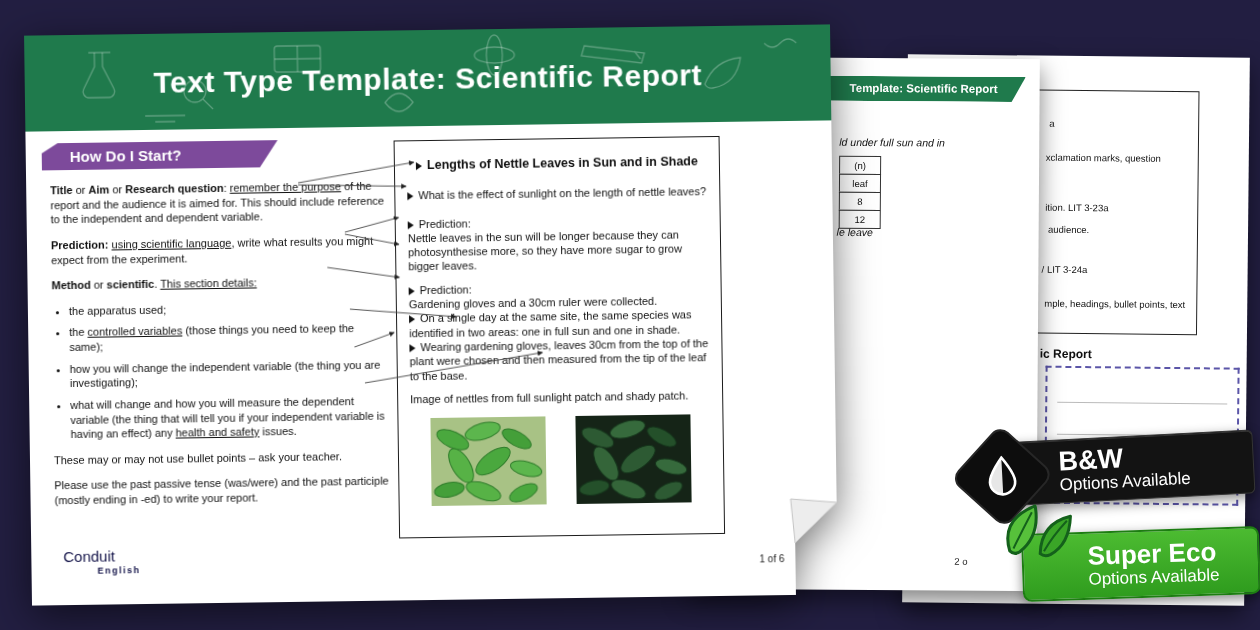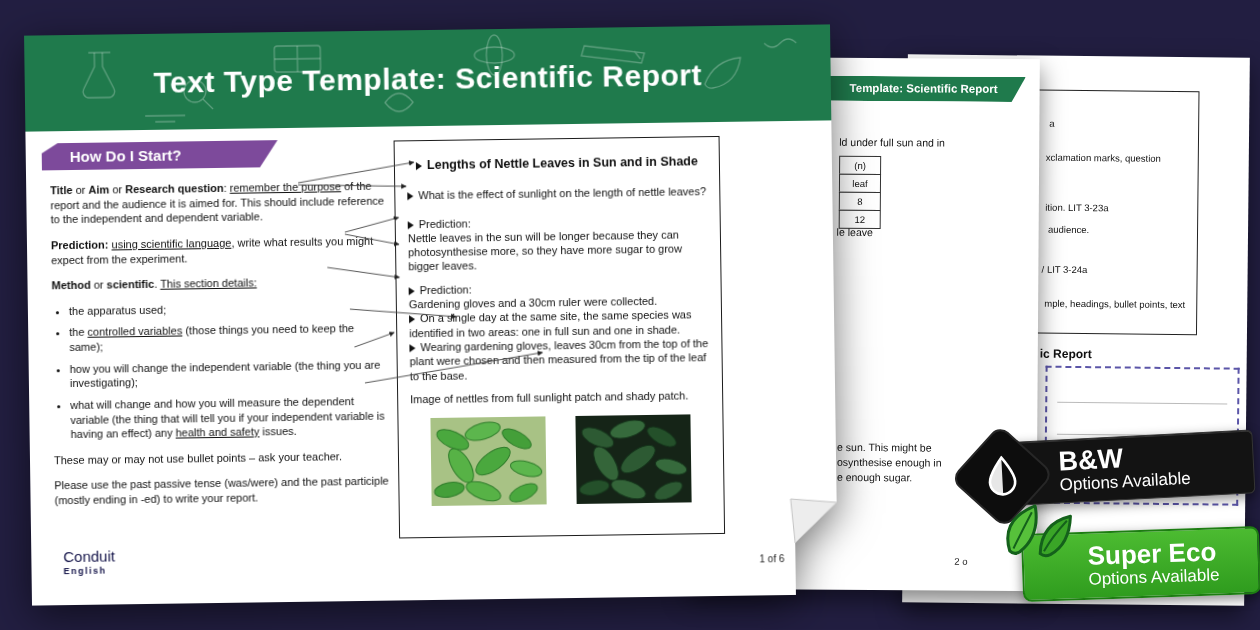--- a/index.html
+++ b/index.html
@@ -46,30 +46,30 @@
     margin-right:5px;vertical-align:middle;}
   .photos{display:flex;gap:30px;justify-content:center;margin-top:12px;}
   .photo{width:115px;height:88px;display:block;}
 
   .connectors{position:absolute;left:0;top:0;pointer-events:none;}
 
   .p1-fold{position:absolute;left:755px;top:470px;}
 
   .brand{position:absolute;left:32px;top:514px;color:#15154a;}
   .brand-name{font-size:15px;font-weight:normal;line-height:1.1;}
-  .brand-sub{font-size:9px;font-weight:bold;letter-spacing:1.5px;}
+  .brand-sub{font-size:9px;font-weight:bold;letter-spacing:1.5px;margin-left:34px;}
   .page-num1{position:absolute;left:728px;top:528px;font-size:10px;color:#222;}
 
   
   .page2{left:690px;top:58px;width:348px;height:532px;transform:rotate(.4deg);z-index:2;}
   .p2-ribbon{position:absolute;left:40px;top:18px;width:294px;height:25px;background:#1f7a4c;
     color:#fff;font-weight:bold;font-size:11.5px;line-height:25px;text-align:right;
     padding-right:28px;box-sizing:border-box;white-space:nowrap;overflow:hidden;
     clip-path:polygon(0 0,100% 0,calc(100% - 14px) 100%,0 100%);}
-  .frag{position:absolute;font-size:10.5px;color:#101010;white-space:nowrap;}
+  .frag{position:absolute;font-size:10.5px;color:#101010;white-space:nowrap;font-style:italic;}
   .p2-table{position:absolute;left:148px;top:99px;font-size:9.5px;color:#101010;}
   .p2-cell{width:40px;height:17px;border:1px solid #333;margin-top:-1px;
     display:flex;align-items:center;justify-content:center;background:#fff;}
   .p2-mid,.p2-low{position:absolute;left:148px;font-size:10.5px;color:#101010;line-height:15px;white-space:nowrap;}
   .page-num2{position:absolute;left:266px;top:497px;font-size:9.5px;color:#222;}
 
   
   .page3{left:905px;top:56px;width:342px;height:548px;transform:rotate(.6deg);z-index:1;}
   .p3-box{position:absolute;left:70px;top:34px;width:222px;height:244px;border:1.5px solid #222;box-sizing:border-box;}
   .p3-frag{position:absolute;font-size:9.5px;color:#101010;white-space:nowrap;}
@@ -125,25 +125,20 @@
       <span>Template: Scientific Report</span>
     </div>
     <div class="frag" style="left:148px;top:78px;">ld under full sun and in</div>
     <div class="p2-table">
       <div class="p2-cell">(n)</div>
       <div class="p2-cell">leaf</div>
       <div class="p2-cell">8</div>
       <div class="p2-cell">12</div>
     </div>
     <div class="frag" style="left:146px;top:168px;">le leave</div>
-    <div class="p2-mid" style="top:382px;">
-      <div>e sun. This might be</div>
-      <div>osynthesise enough in</div>
-      <div>e enough sugar.</div>
-    </div>
     <div class="page-num2">2 o</div>
   </div>
 
   <div class="p1wrap">
     <div class="page1">
 
       <div class="p1-header">
         <svg class="doodles" width="806" height="96" viewBox="0 0 806 96">
           <g stroke="rgba(255,255,255,0.28)" fill="none" stroke-width="1.3">
             <path d="M70 18 v14 l-11 22 a6 6 0 0 0 5 9 h20 a6 6 0 0 0 5-9 L78 32 V18"></path>

